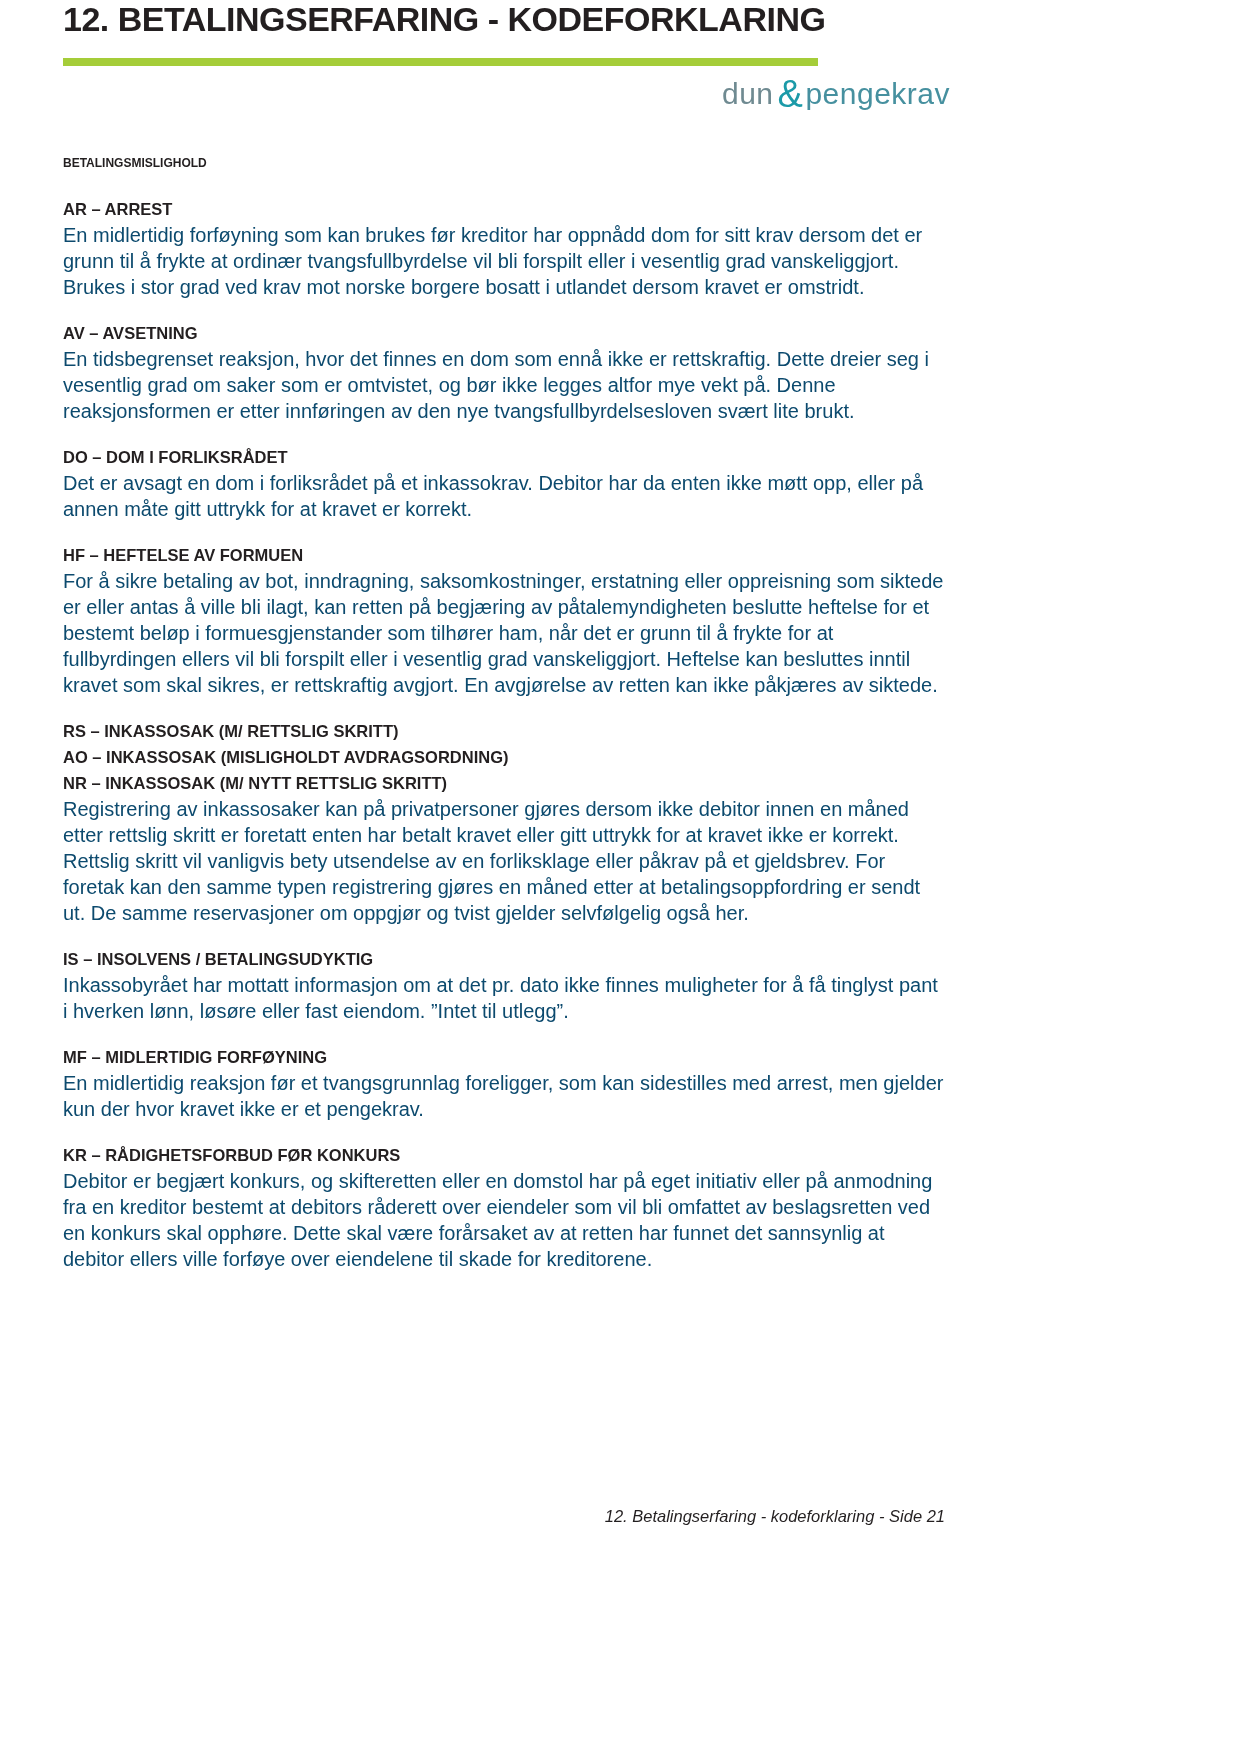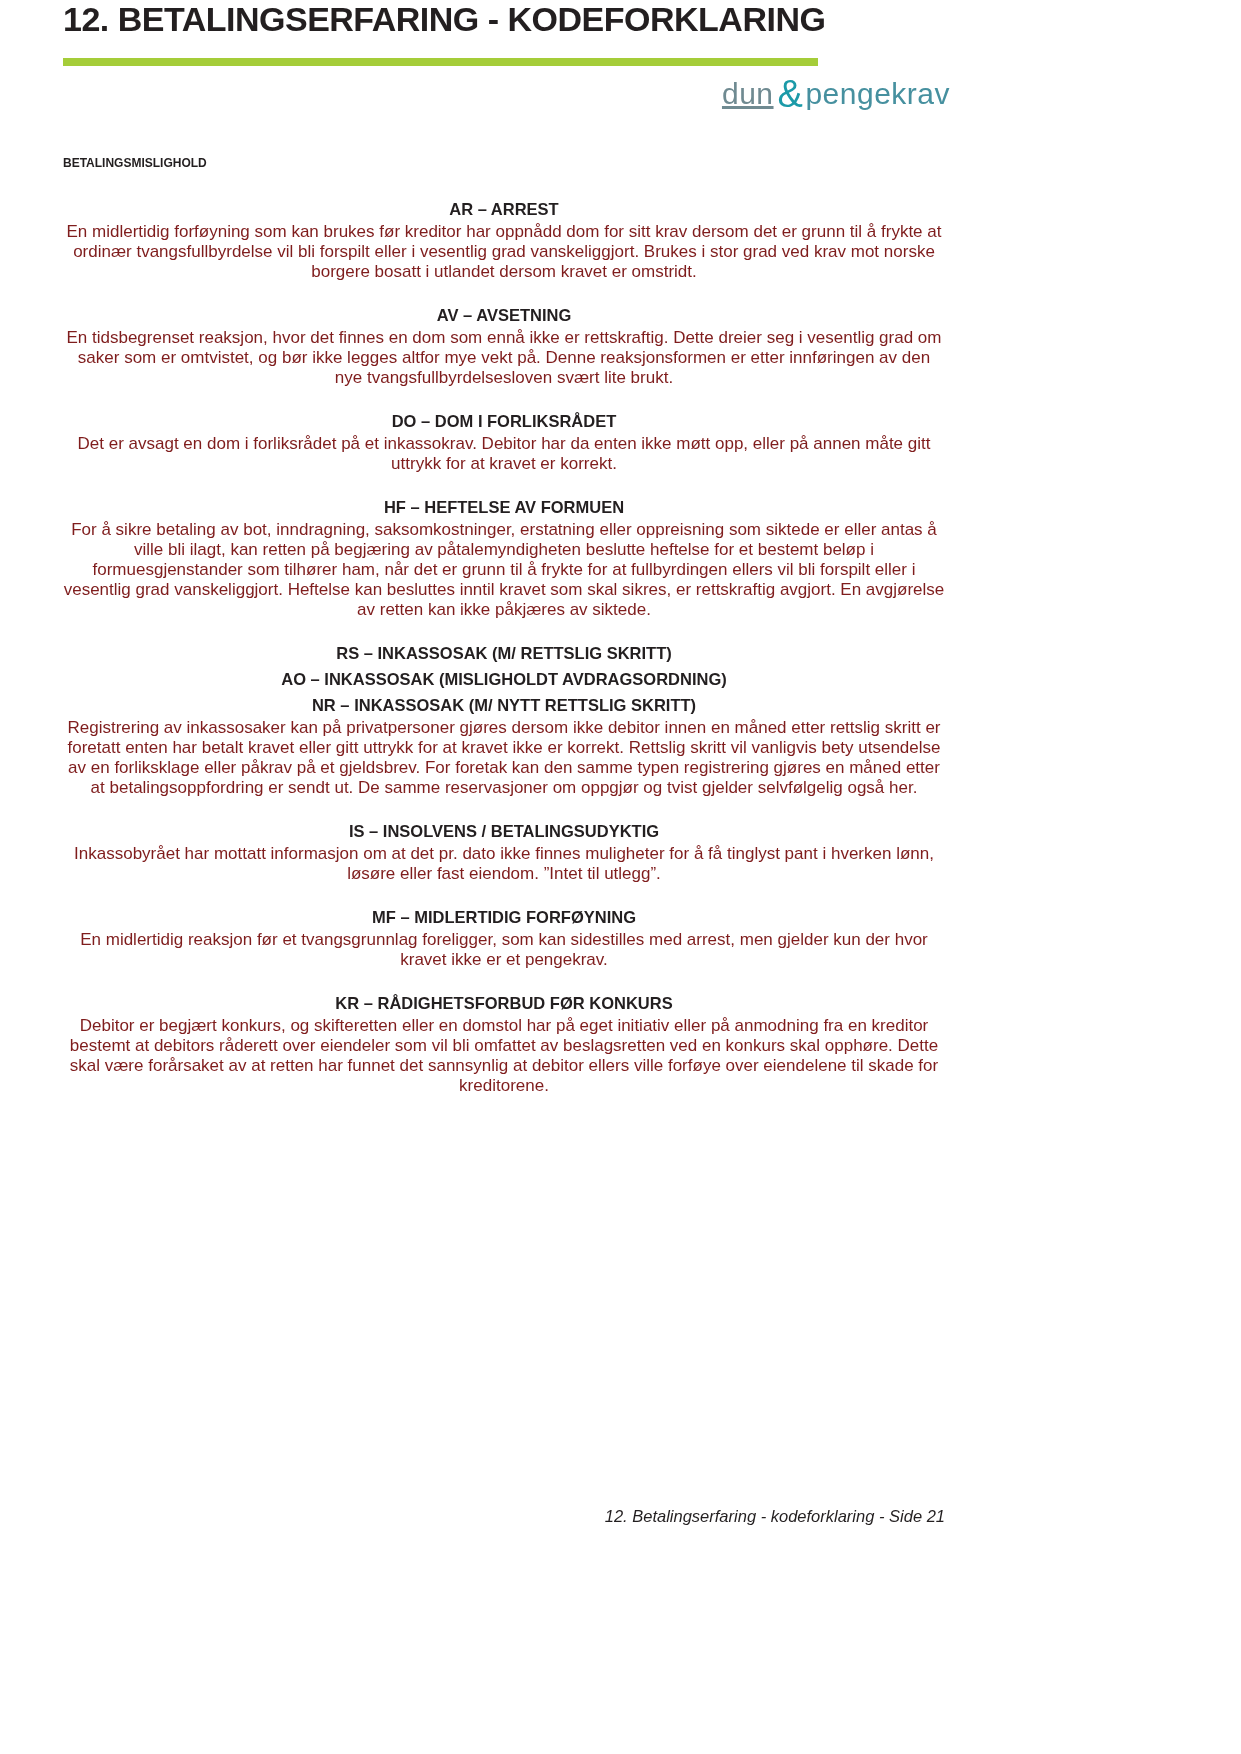--- a/index.html
+++ b/index.html
@@ -18,21 +18,21 @@
   
   .logo {
     position: absolute;
     top: 72px;
     right: 291px;
     font-size: 30px;
     letter-spacing: 0.5px;
     white-space: nowrap;
     line-height: 1;
   }
-  .logo .dun { color: #6f8a91; font-weight: 400; text-decoration: underline; }
+  .logo .dun { color: #6f8a91; font-weight: 400; }
   .logo .amp {
     color: #1b9aa8;
     font-weight: 400;
     font-size: 38px;
     position: relative;
     top: 3px;
     margin: 0 2px 0 4px;
   }
   .logo .bradstreet { color: #46909f; font-weight: 400; }
 
@@ -60,31 +60,31 @@
   }
 
   .category-heading {
     margin-top: 84px;
     font-size: 12px;
     line-height: 26px;
     font-weight: bold;
     color: #231f20;
   }
 
-  .entry { margin-top: 20px; text-align: center; }
+  .entry { margin-top: 20px; }
   .entry h3 {
     font-size: 16.5px;
     line-height: 26px;
     font-weight: bold;
     color: #231f20;
   }
   .entry p {
-    font-size: 17px;
-    line-height: 20px;
-    color: #7f1d1d;
+    font-size: 20px;
+    line-height: 26px;
+    color: #0c4a6e;
   }
 
   
   .footer {
     position: absolute;
     top: 1503px;
     left: 63px;
     width: 882px;
     text-align: right;
     font-size: 16.5px;

